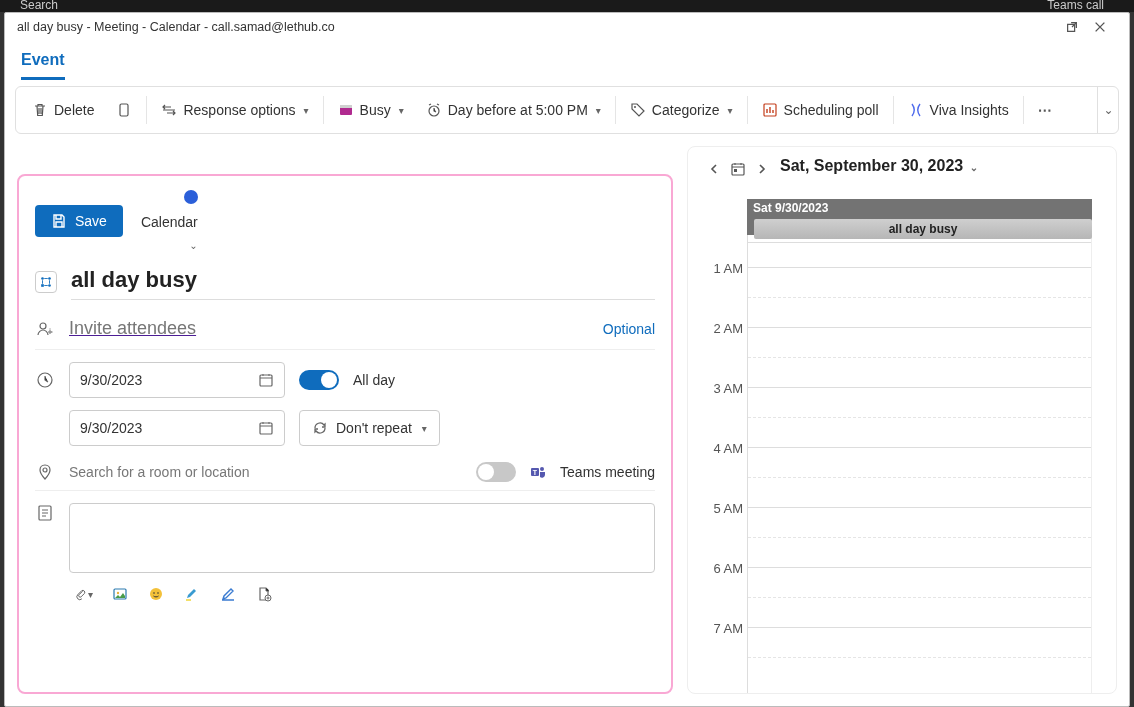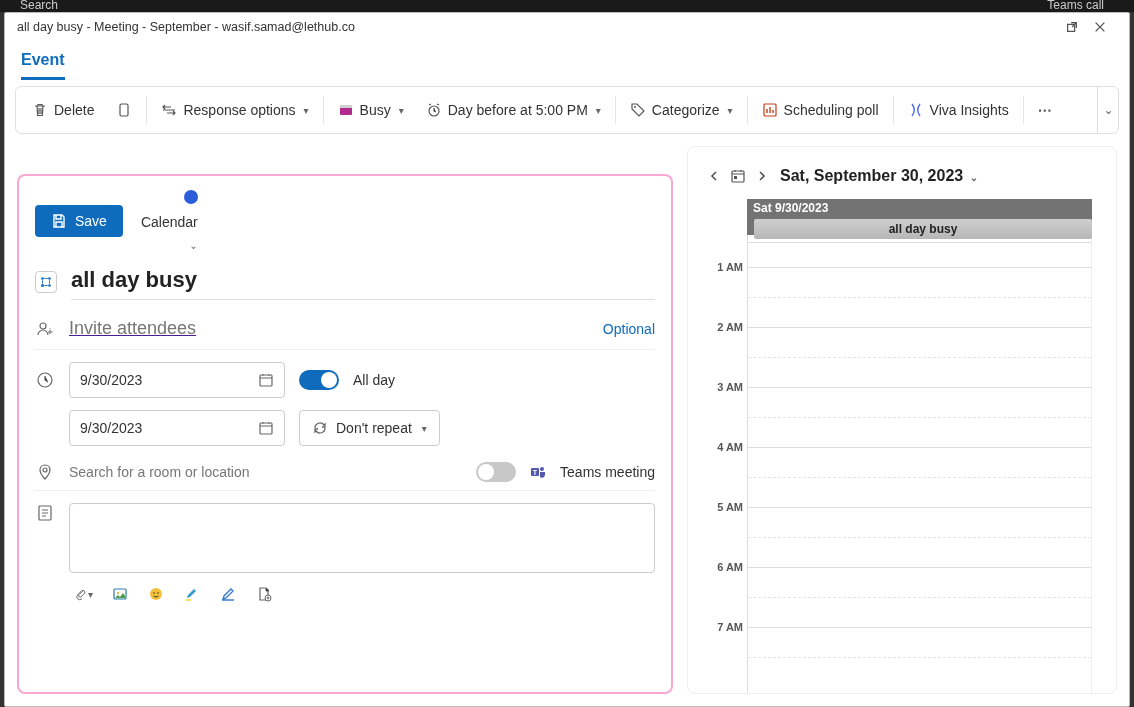--- a/index.html
+++ b/index.html
@@ -69,45 +69,45 @@
   .loc-input { flex:1; border:none; font-size:14px; outline:none; padding:6px 0;}
   .teams-label { font-size:14px; color:#333;}
   .teams-icon { width:16px; height:16px; color:#5558af;}
   .desc-box { border:1px solid #ccc; border-radius:4px; min-height:70px; padding:8px; font-size:14px;}
   .desc-toolbar { display:flex; gap:18px; padding:6px 6px 0 6px; align-items:center;}
   .desc-toolbar .mini { width:18px; height:18px; cursor:pointer; display:flex; align-items:center; justify-content:center;}
   .side-panel {
     flex: 1; border: 1px solid #eee; border-radius: 8px; padding: 10px 14px 0 14px;
     display:flex; flex-direction:column; min-width:0;
   }
-  .side-head { display:flex; align-items:center; height:38px;}
+  .side-head { display:flex; height:38px;}
   .nav-ico { width:24px; height:24px; display:flex; align-items:center; justify-content:center; color:#555; cursor:pointer; font-size:14px;}
   .side-date { font-size:16px; font-weight:600; color:#222; margin-left:6px; cursor:pointer;}
   .cal-grid { flex:1; position:relative; overflow:hidden; margin-top:4px;}
   .allday-header { position:absolute; left:45px; right:10px; top:0; height:36px; background:#737373; color:#fff; font-size:12px; font-weight:600; padding-left:6px; line-height:18px; z-index:3;}
   .allday-event { position:absolute; left:52px; right:10px; top:20px; height:20px; background:linear-gradient(#cfcfcf,#b6b6b6); border-radius:2px; font-size:12px; color:#222; text-align:center; line-height:20px; font-weight:600; z-index:3;}
   .time-col { position:absolute; left:0; top:0; bottom:0; width:45px;}
   .grid-col { position:absolute; left:45px; right:10px; top:0; bottom:0; border-left:1px solid #ddd; border-right:1px solid #eee;}
   .hour-row { position:absolute; left:0; right:0; height:60px; border-top:1px solid #ddd;}
   .half-row { position:absolute; left:0; right:0; height:0; border-top:1px dashed #e5e5e5;}
-  .hour-label { position:absolute; right:4px; font-size:11px; color:#555; transform:translateY(-6px);font-weight:bold;}
+  .hour-label { position:absolute; right:4px; font-size:13px; color:#555; transform:translateY(-6px);}
   svg { display:block; }
 </style>
 </head>
 <body>
 
 <div class="backdrop-topbar">
   <span>Search</span>
   <span style="float:right; padding-right:30px;">Teams call</span>
 </div>
 
 <div class="window">
 
   <div class="titlebar">
-    <span class="title-text">all day busy - Meeting - September - wasif.samad@lethub.co</span>
+    <span class="title-text">all day busy - Meeting - Calendar - call.samad@lethub.co</span>
     <span class="win-btn">
       <svg width="14" height="14" viewBox="0 0 16 16">
           <path fill="none" stroke="#555" stroke-width="1.4" d="M3 5h8v8H3zM7 3h6v6 M13 3l-5 5"></path>
         </svg>
     </span>
     <span class="win-btn">
       <svg width="14" height="14" viewBox="0 0 16 16">
           <path stroke="#555" stroke-width="1.6" d="M3 3l10 10M13 3L3 13"></path>
         </svg>
     </span>

